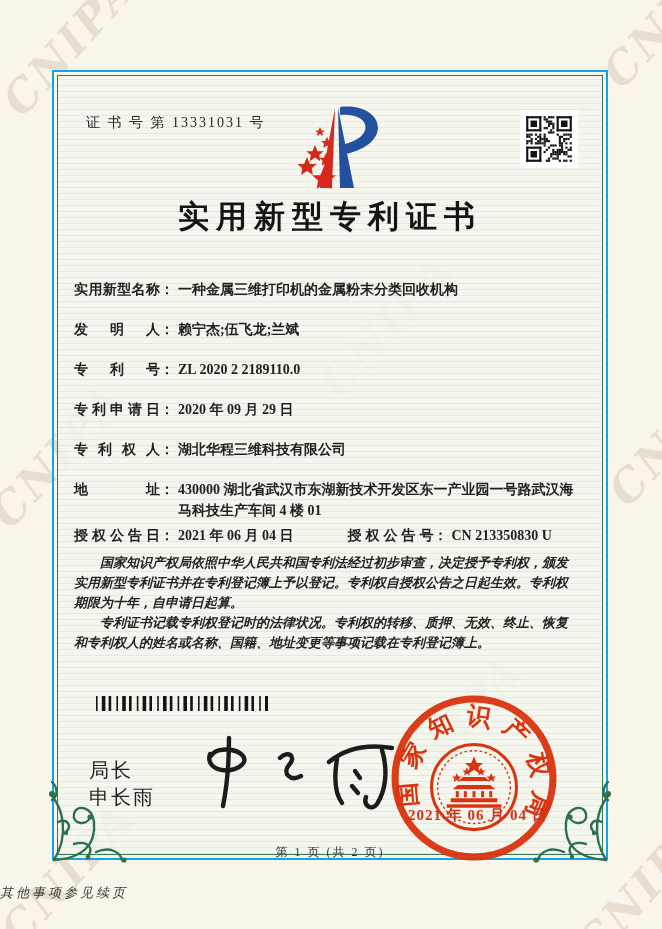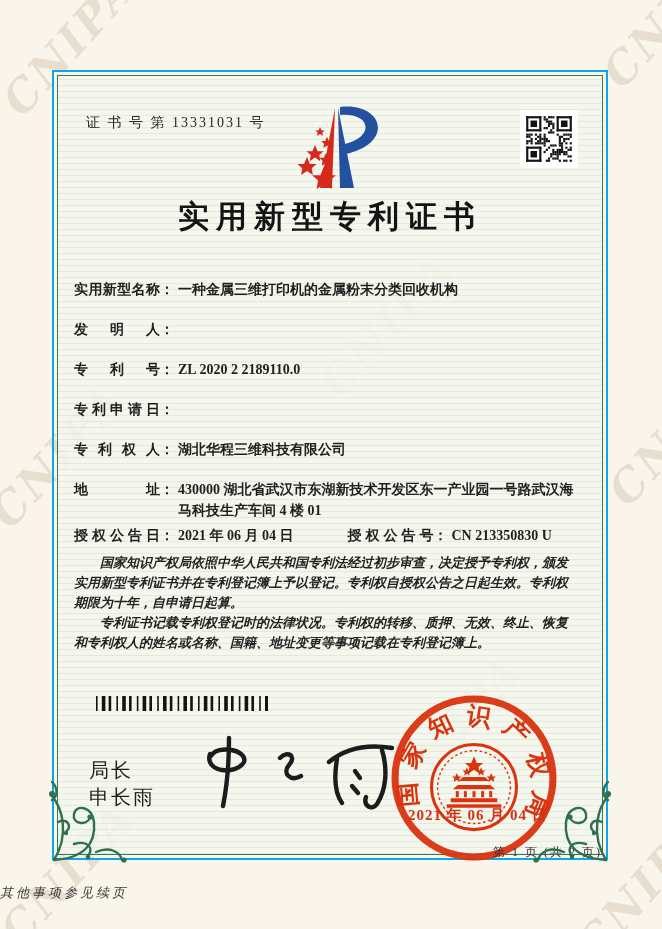--- a/index.html
+++ b/index.html
@@ -73,21 +73,21 @@
   .signer{position:absolute;left:31px;top:681px;font-size:20px;letter-spacing:2px;line-height:27px;}
   .signature{position:absolute;left:138px;top:656px;}
   .seal{position:absolute;left:332px;top:618px;width:168px;height:168px;}
   .seal-date{
     position:absolute;left:350px;top:730px;width:170px;
     font-size:15px;letter-spacing:1px;color:#d23318;z-index:7;
     font-weight:bold;white-space:nowrap;
   }
   .page-no{
     position:absolute;left:0;top:768px;width:100%;
-    text-align:right;font-size:12px;letter-spacing:2px;color:#333;
+    text-align:center;font-size:12px;letter-spacing:2px;color:#333;
   }
   .footer-note{
     position:absolute;z-index:2;left:0;top:884px;width:662px;
     text-align:left;font-size:13px;letter-spacing:3px;
     font-style:italic;color:#3a3a3a;
   }
 </style>
 </head>
 <body>
 
@@ -300,29 +300,31 @@
 
     <div class="content">
       <div class="frow">
         <span class="flabel">实用新型名称</span>
           <span class="fcolon">：</span>
         <span class="fvalue">一种金属三维打印机的金属粉末分类回收机构</span>
       </div>
       <div class="frow">
         <span class="flabel">发明人</span>
           <span class="fcolon">：</span>
+        <span class="fvalue">赖宁杰;伍飞龙;兰斌</span>
       </div>
       <div class="frow">
         <span class="flabel">专利号</span>
           <span class="fcolon">：</span>
         <span class="fvalue">ZL 2020 2 2189110.0</span>
       </div>
       <div class="frow">
         <span class="flabel">专利申请日</span>
           <span class="fcolon">：</span>
+        <span class="fvalue">2020 年 09 月 29 日</span>
       </div>
       <div class="frow">
         <span class="flabel">专利权人</span>
           <span class="fcolon">：</span>
         <span class="fvalue">湖北华程三维科技有限公司</span>
       </div>
       <div class="frow addr">
         <span class="flabel">地址</span>
           <span class="fcolon">：</span>
         <span class="fvalue">430000 湖北省武汉市东湖新技术开发区东一产业园一号路武汉海马科技生产车间 4 楼 01</span>

